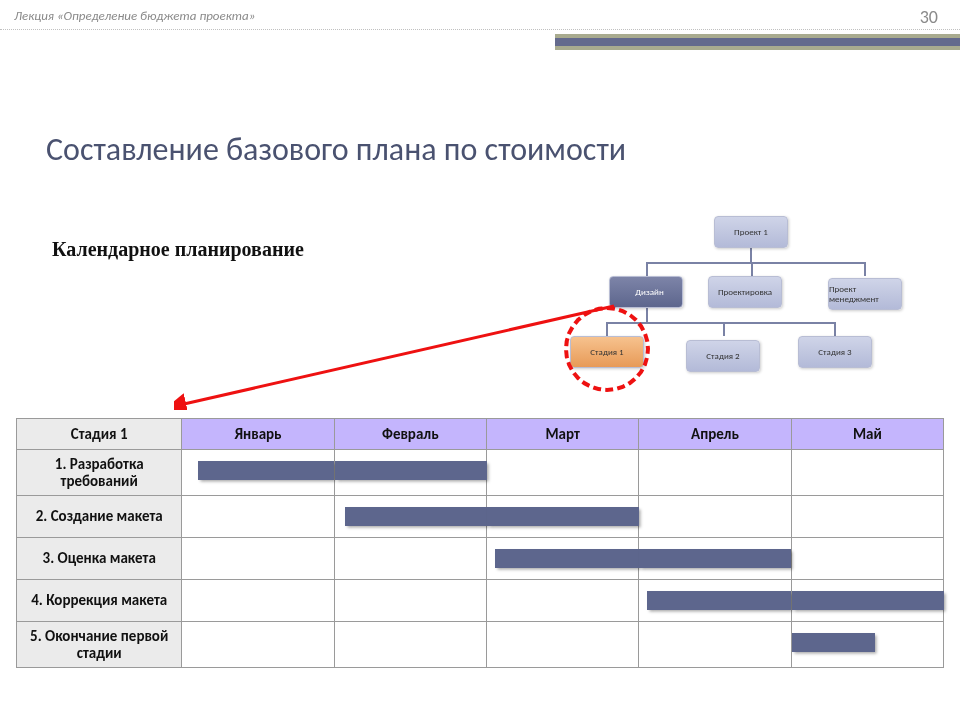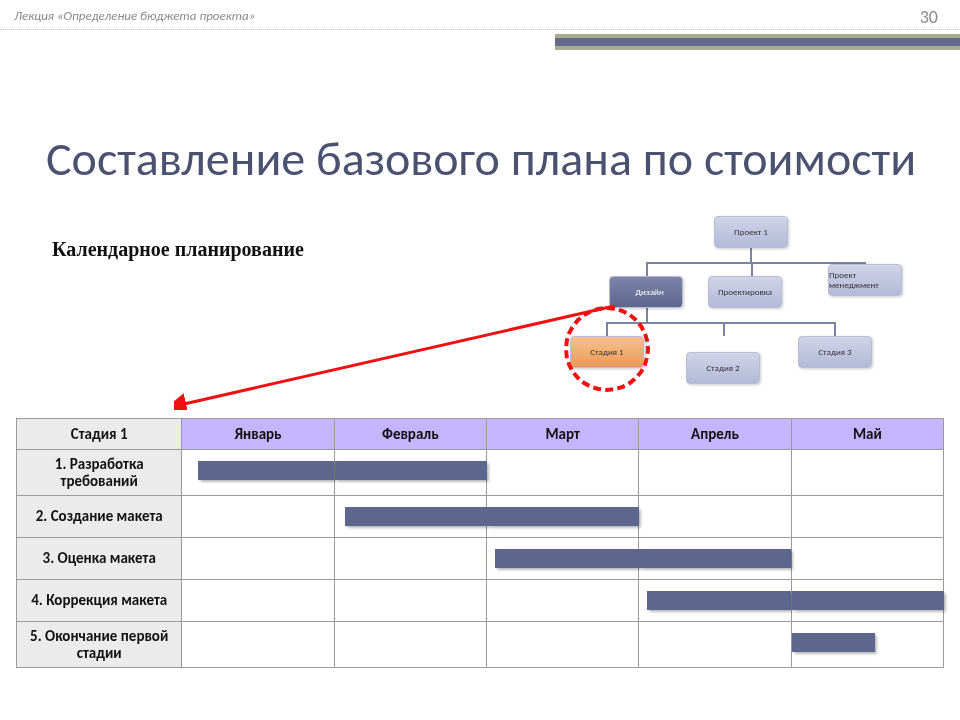--- a/index.html
+++ b/index.html
@@ -4,21 +4,21 @@
 <style>
   * { box-sizing: border-box; margin: 0; padding: 0; }
   body { width: 960px; height: 720px; background: #fff; font-family: Calibri, Arial, sans-serif; position: relative; overflow: hidden; }
   .header { position: absolute; top: 0; left: 0; right: 0; height: 30px; border-bottom: 1px dotted #c0c0c0; }
   .lecture-title { position: absolute; left: 14px; top: 8px; font-size: 13px; color: #8a8a8a; font-style: italic; }
   .page-num { position: absolute; right: 22px; top: 6px; font-size: 18px; color: #8a8a8a; }
   .band { position: absolute; left: 0; top: 34px; width: 960px; height: 48px; }
   .band .l1 { position: absolute; left: 555px; top: 0; width: 405px; height: 4px; background: #a9ab8f; }
   .band .l2 { position: absolute; left: 555px; top: 4px; width: 405px; height: 8px; background: #646a8d; }
   .band .l3 { position: absolute; left: 555px; top: 12px; width: 405px; height: 4px; background: #a9ab8f; }
-  .title { position: absolute; left: 46px; top: 132px; font-size: 48px; color: #4a5270; font-weight: 300; line-height: 1.12; }
+  .title { position: absolute; left: 46px; top: 132px; font-size: 32px; color: #4a5270; font-weight: 300; line-height: 1.12; }
   .subtitle { position: absolute; left: 52px; top: 238px; font-size: 20px; font-weight: bold; color: #111; font-family: Georgia, 'Times New Roman', serif; }
 
   
   .org { position: absolute; left: 568px; top: 216px; width: 370px; height: 190px; }
   .node { position: absolute; width: 74px; height: 32px; background: #eaecf5; border: 1px solid #b8bdd4; border-radius: 4px; font-size: 9px; text-align: left; display:flex; align-items:center; justify-content:center; line-height:1.1; color:#333; box-shadow: 1px 1px 3px rgba(0,0,0,0.2);}
   .node.blue { background: linear-gradient(#cfd4e8,#b3bad8); }
   .node.dk { background: linear-gradient(#7d84a8,#5d668d); color:#fff;padding-left:7px; }
   .node.orange { background: linear-gradient(#f6c28e,#e79a57); color:#333; }
   .conn { position:absolute; background:#7a82a5; }
   .circ { position:absolute; width:86px; height:86px; border:4px dashed #e11; border-radius:50%; left: -4px; top: 90px; }
@@ -67,24 +67,24 @@
   <div class="conn" style="left:78px; top:92px; width:2px; height:14px;"></div>
   <div class="conn" style="left:38px; top:106px; width:230px; height:2px;"></div>
   <div class="conn" style="left:38px; top:106px; width:2px; height:14px;"></div>
   <div class="conn" style="left:155px; top:106px; width:2px; height:14px;"></div>
   <div class="conn" style="left:266px; top:106px; width:2px; height:14px;"></div>
 
   <div class="node blue" style="left:146px; top:0;">Проект 1</div>
 
   <div class="node dk" style="left:41px; top:60px;">Дизайн</div>
   <div class="node blue" style="left:140px; top:60px;">Проектировка</div>
-  <div class="node blue" style="left:260px; top:48px;">Проект менеджмент</div>
+  <div class="node blue" style="left:260px; top:62px;">Проект менеджмент</div>
 
   <div class="node orange" style="left:2px; top:120px;">Стадия 1</div>
-  <div class="node blue" style="left:118px; top:136px;">Стадия 2</div>
+  <div class="node blue" style="left:118px; top:124px;">Стадия 2</div>
   <div class="node blue" style="left:230px; top:120px;">Стадия 3</div>
 
   <div class="circ"></div>
 </div>
 
 <div class="arrow">
   <svg viewBox="0 0 455 110">
     <defs>
         <marker id="ah" viewBox="0 0 10 10" refX="1" refY="5" markerWidth="7" markerHeight="7" orient="auto">
           <path d="M0,0 L10,5 L0,10 z" fill="#e11"></path>

